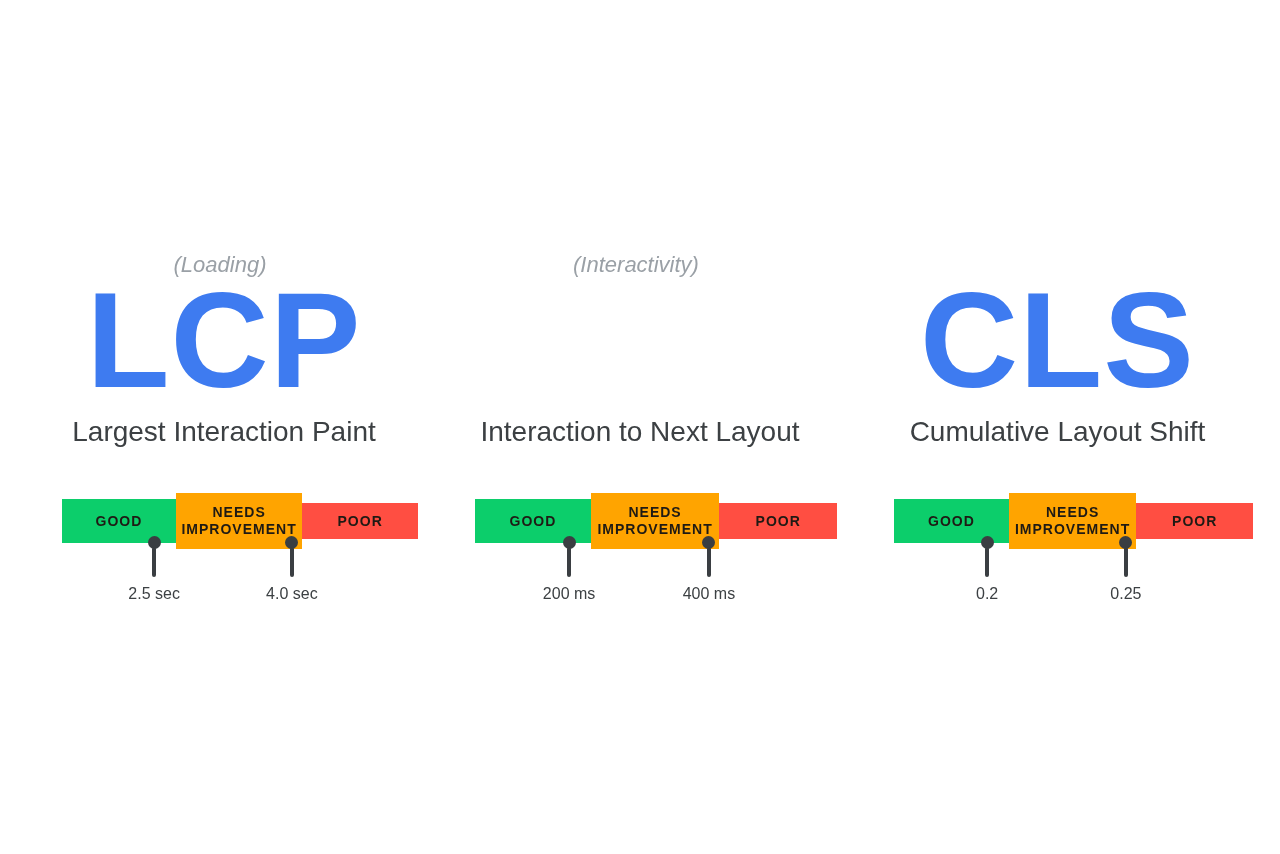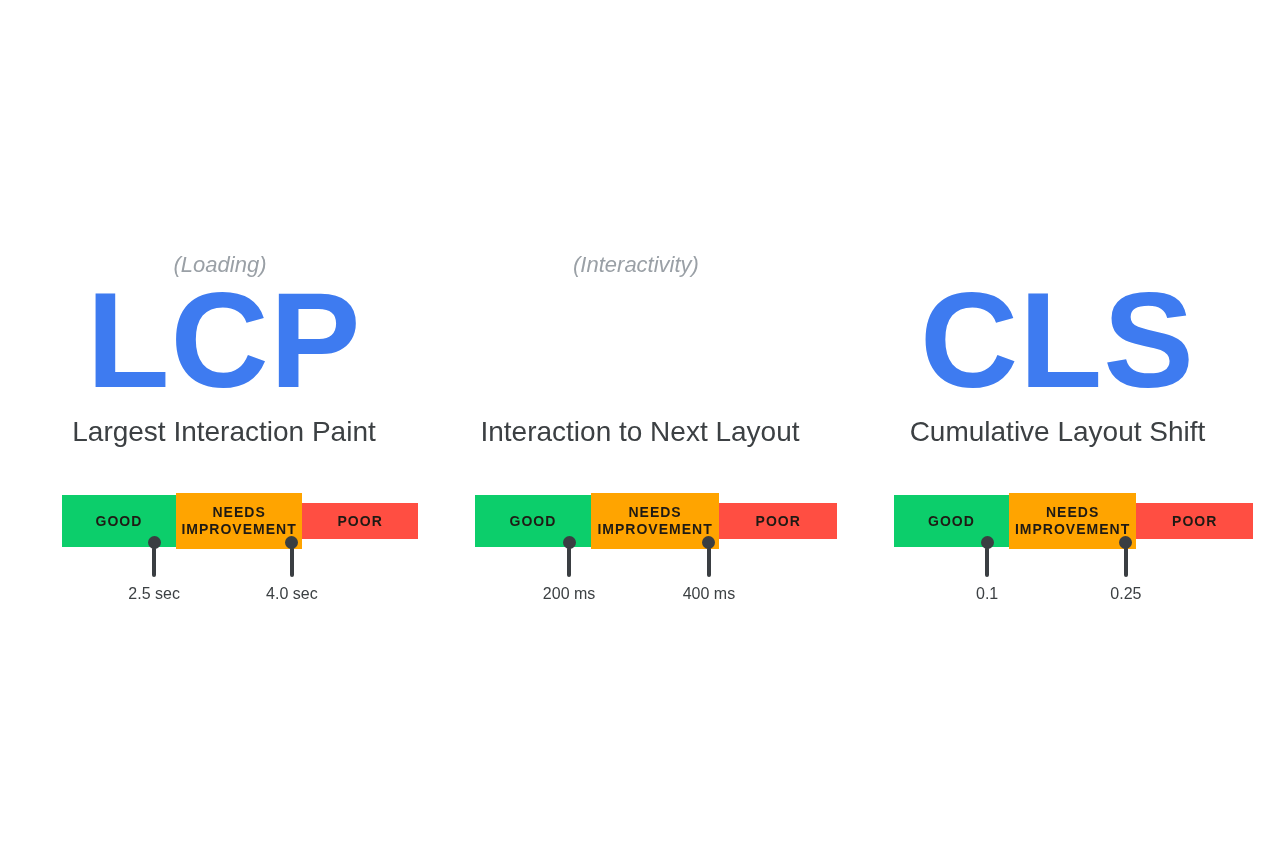--- a/index.html
+++ b/index.html
@@ -30,21 +30,21 @@
     font-size: 28px; color: var(--text_dark);
   }
 
   .bar-zone { position: absolute; top: 241px; left: 0; right: 0; height: 134px; }
   .segments { display: flex; align-items: center; height: 56px; }
   .seg {
     display: flex; align-items: center; justify-content: center;
     font-weight: 700; font-size: 14px; letter-spacing: 1px;
     color: var(--segment_text);
   }
-  .seg-good  { width: 32%;   height: 52px; background: var(--good); margin-left: 32px; }
+  .seg-good  { width: 32%;   height: 44px; background: var(--good); margin-left: 32px; }
   .seg-needs { width: 35.5%; height: 56px; background: var(--needs_improvement);
                flex-direction: column; line-height: 17px; }
   .seg-poor  { width: 32.5%; height: 36px; background: var(--poor); }
 
   .marker { position: absolute; top: 0; width: 0; height: 0; }
   .marker-good { left: 32%; }
   .marker-poor { left: 67.5%; }
   .dot {
     position: absolute; top: 43px; left: -6.5px;
     width: 13px; height: 13px; border-radius: 50%;
@@ -125,21 +125,21 @@
         <div class="seg seg-good">GOOD</div>
         <div class="seg seg-needs">
           <span>NEEDS</span>
           <span>IMPROVEMENT</span>
         </div>
         <div class="seg seg-poor">POOR</div>
       </div>
       <div class="marker marker-good">
         <div class="dot"></div>
         <div class="stem"></div>
-        <div class="tlabel">0.1</div>
+        <div class="tlabel">0.2</div>
       </div>
       <div class="marker marker-poor">
         <div class="dot"></div>
         <div class="stem"></div>
         <div class="tlabel">0.25</div>
       </div>
     </div>
   </div>
 
 </div>

